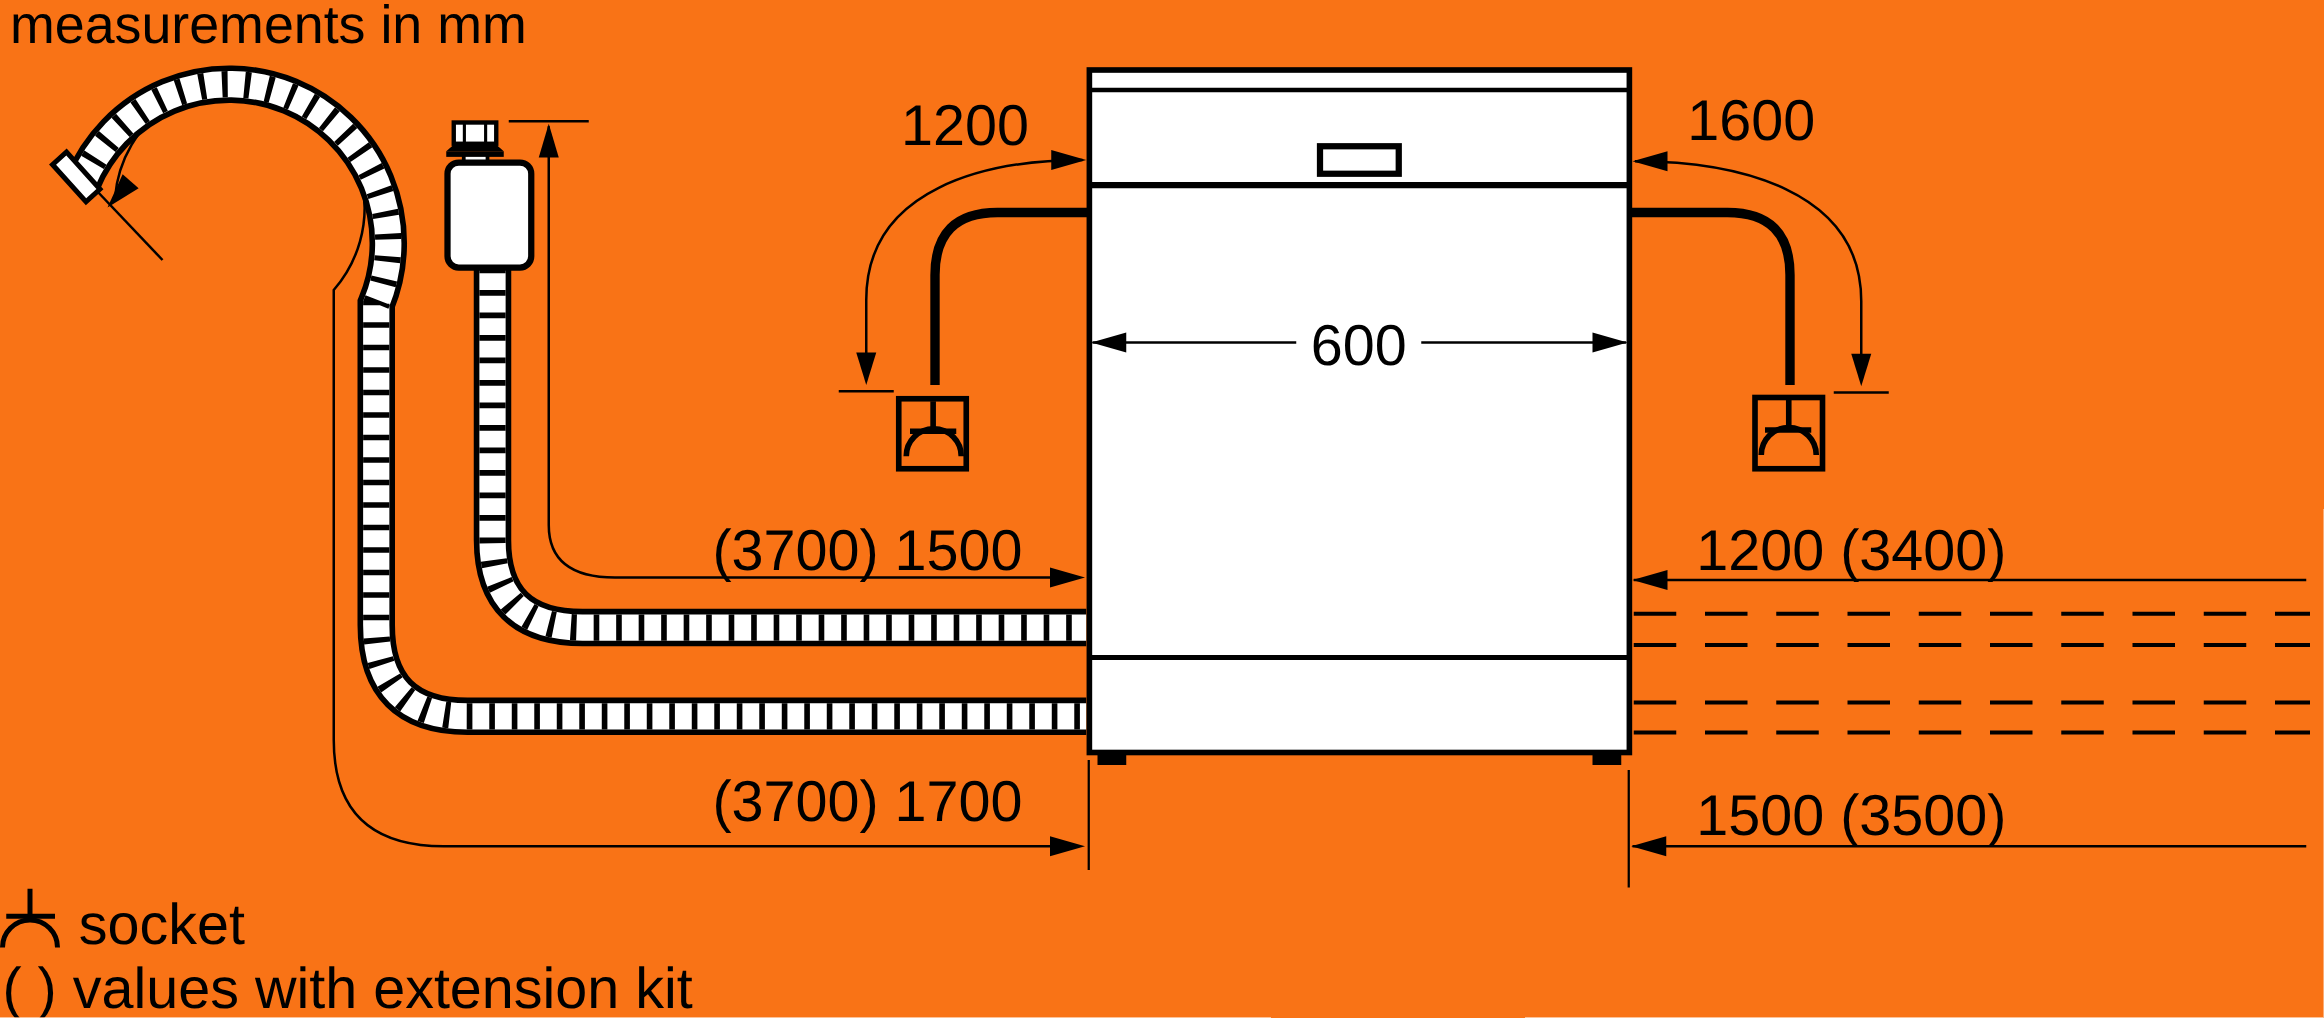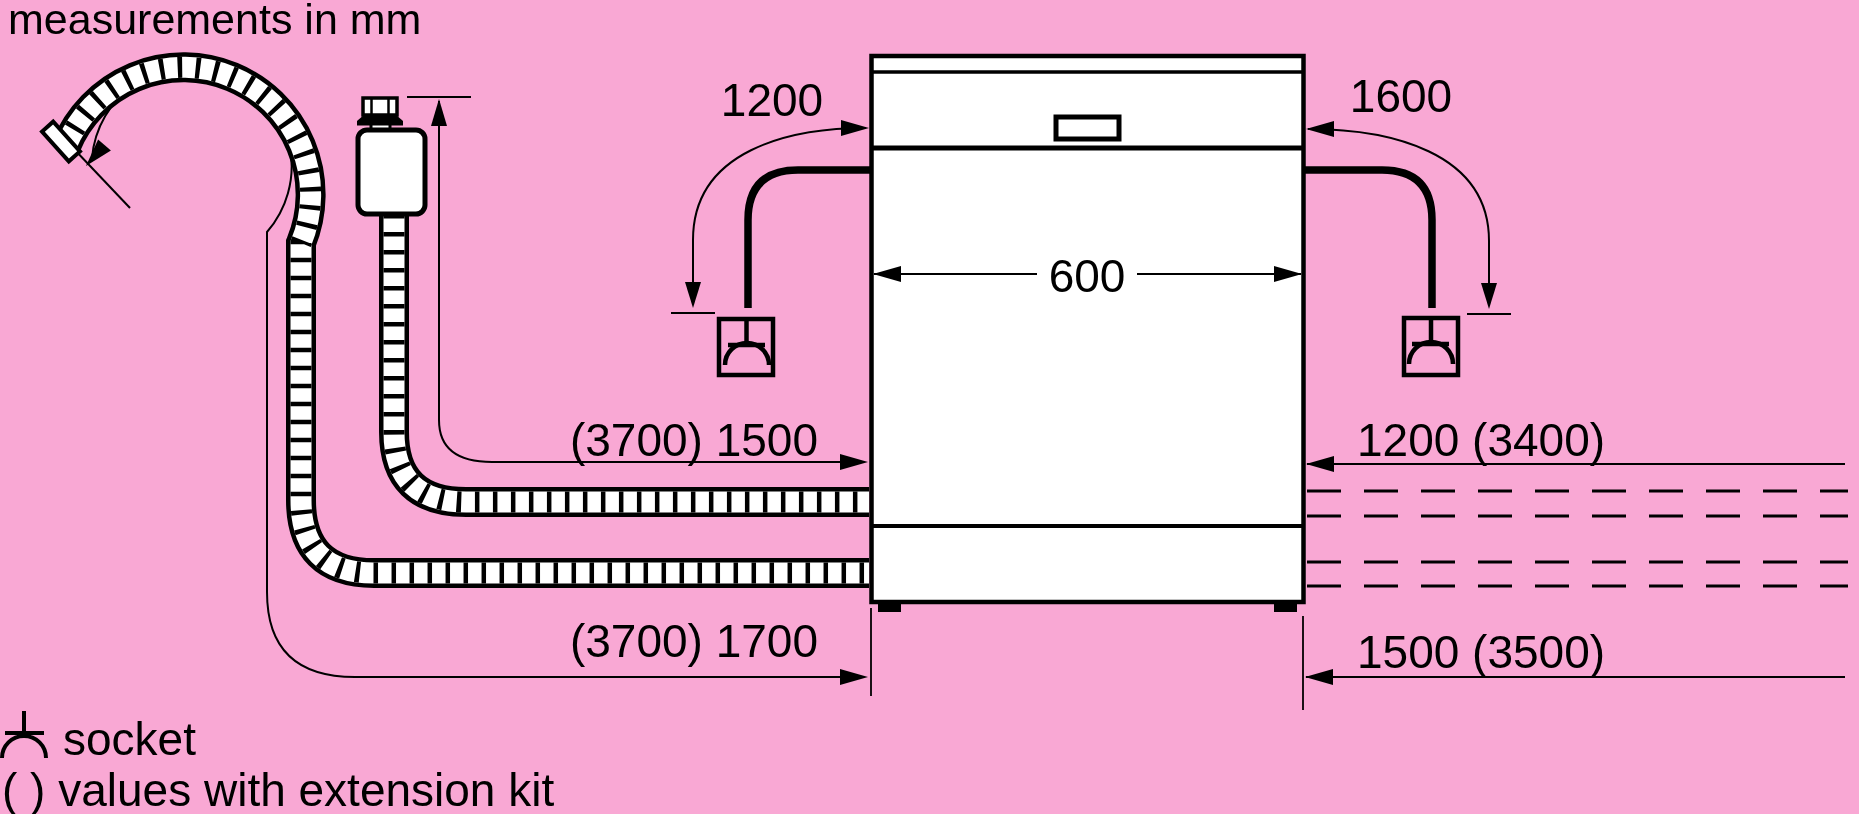--- a/index.html
+++ b/index.html
@@ -1,16 +1,16 @@
 <!DOCTYPE html>
 <html><head>
 <meta charset="utf-8">
 <style>
   html,body{margin:0;padding:0;background:#ffffff;}
-  .page{width:1859px;height:814px;position:relative;background:#f9a8d4;overflow:hidden;}
+  .page{width:1859px;height:814px;position:relative;background:#f97316;overflow:hidden;}
   svg{display:block;}
   svg text{font-family:"Liberation Sans","DejaVu Sans",sans-serif;fill:#000;}
   .t-title{font-size:43px;}
   .t-dim{font-size:46px;}
   .t-legend{font-size:46px;}
   .ln{stroke:#000;fill:none;}
   .thin{stroke-width:2;}
   .xline{stroke-width:1.8;}
   .dash{stroke-width:3.2;stroke-dasharray:34 23;}
   .arrow{fill:#000;stroke:none;}

